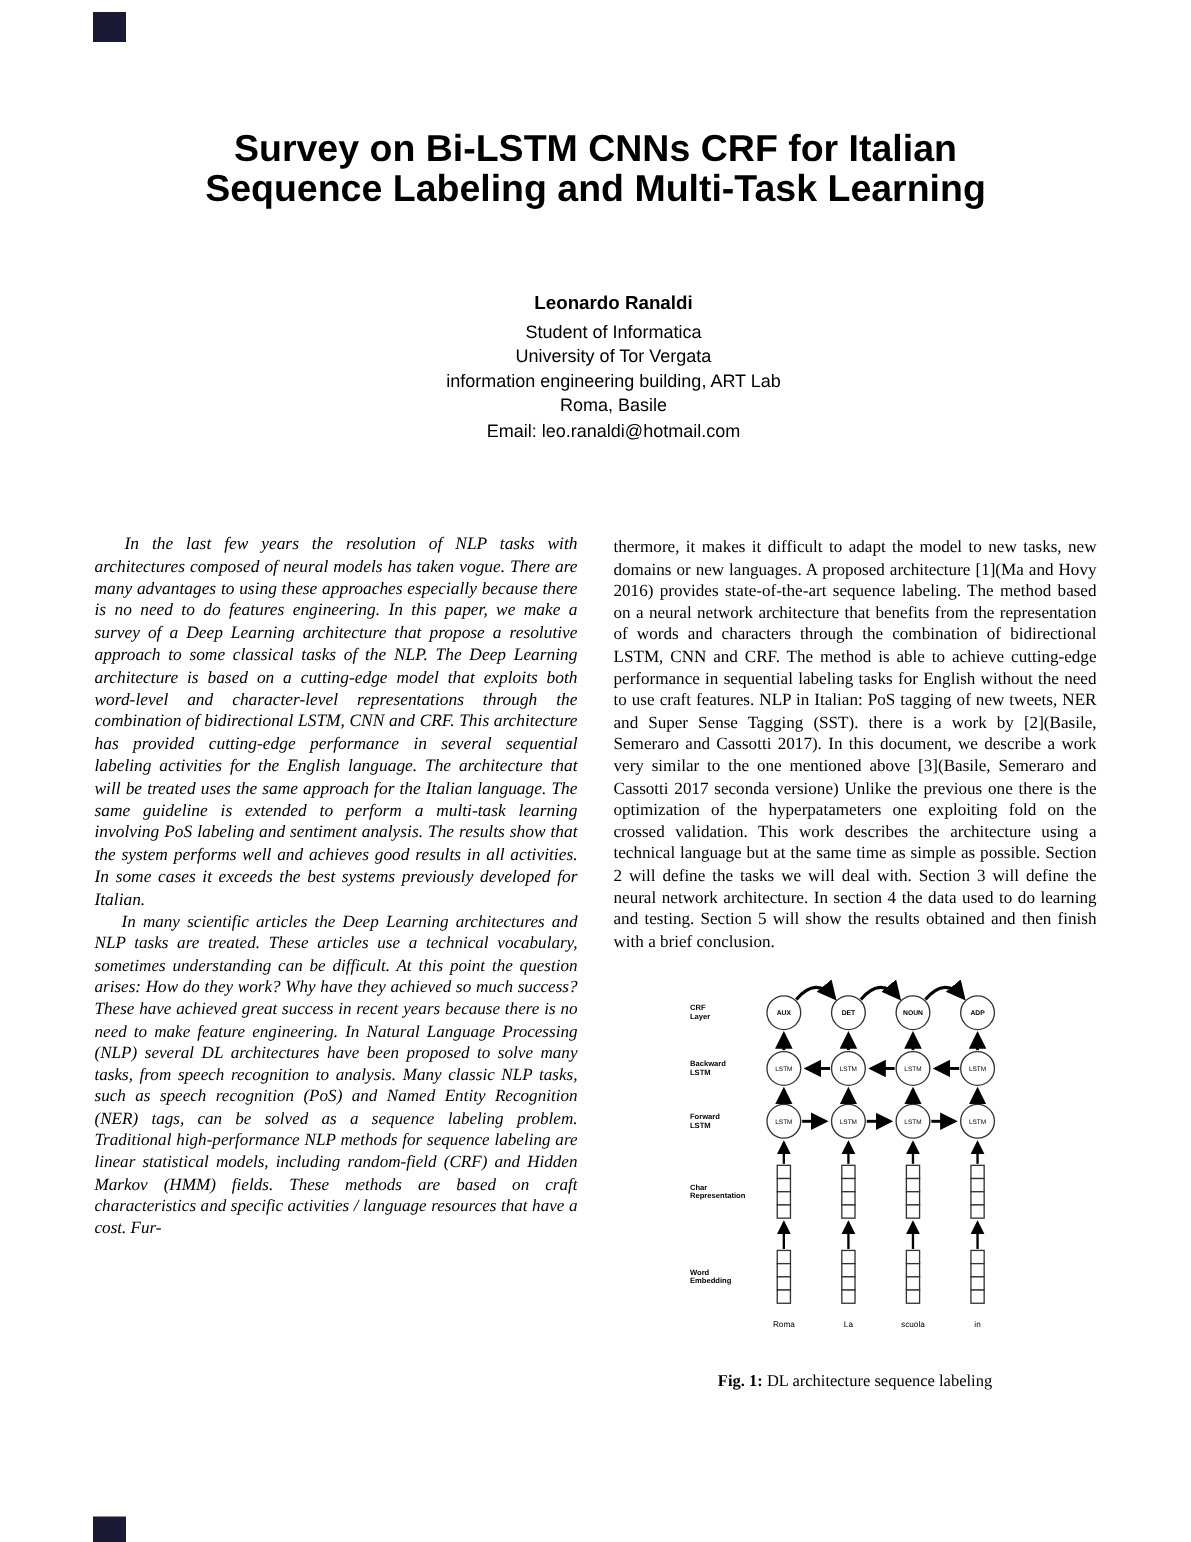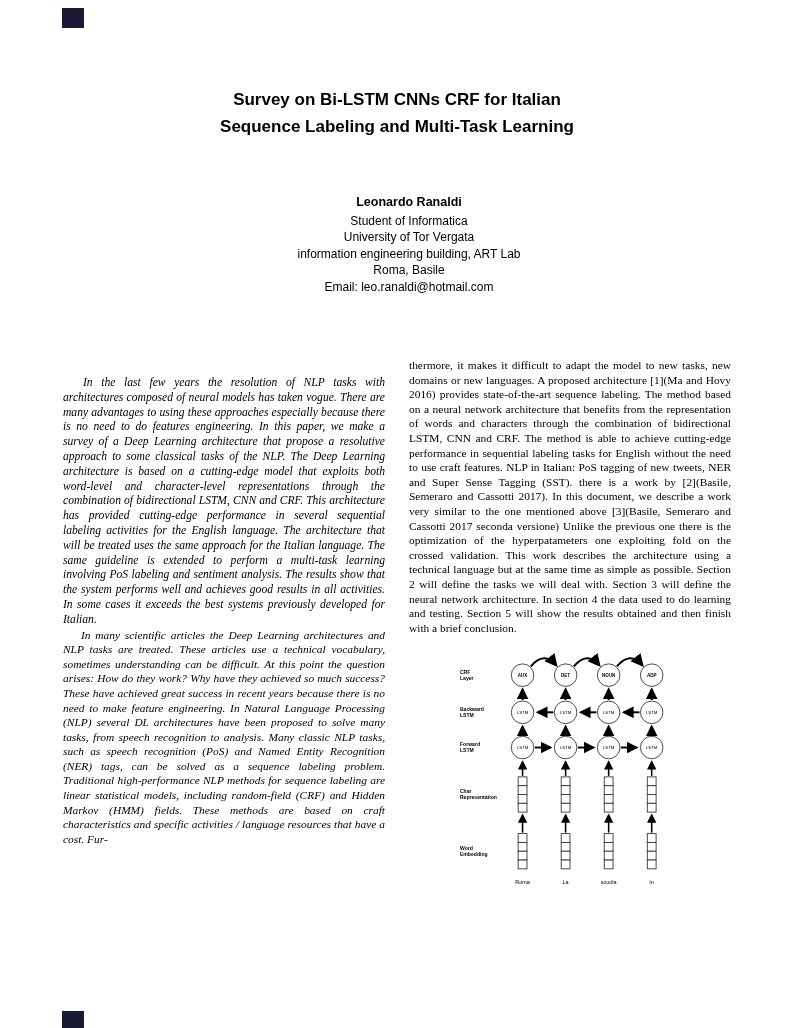--- a/index.html
+++ b/index.html
@@ -14,39 +14,39 @@
   .page { position:absolute; inset:0; background:#ffffff; }
 
   .mark { position:absolute; background:#1a1a36; }
   .mark-top    { left:62px; top:8px;    width:22px; height:20px; }
   .mark-bottom { left:62px; top:1011px; width:22px; height:17px; }
 
   .title {
     position:absolute; top:86px; left:0; width:100%;
     text-align:center;
     font-family:"Liberation Sans", sans-serif;
-    font-size:17px; line-height:27px; font-weight:bold; color:#000;
+    font-size:25px; line-height:27px; font-weight:bold; color:#000;
   }
 
   .author-block {
     position:absolute; top:194px; left:12px; width:100%;
     text-align:center;
     font-family:"Liberation Sans", sans-serif;
     font-size:12px; line-height:16.5px; color:#000;
   }
   .author-name { font-weight:bold; font-size:12.5px; margin-bottom:2px; }
 
   .columns {
     position:absolute; top:352px; left:63px; width:668px;
     display:flex; gap:24px; align-items:flex-start;
   }
   .col { width:322px; }
 
   p.abstract {
-    margin-top:24px;
+    margin-top:4px;
     font-style:italic; text-align:justify;
     font-size:11.6px; line-height:14.8px;
     text-indent:20px; color:#000;
   }
   h2.sec-heading {
     margin-top:24px; margin-bottom:10px;
     font-size:12.2px; font-weight:bold; color:#000;
   }
   h2.sec-heading .sec-num { margin-right:13px; }
   p.body {
@@ -190,17 +190,21 @@
             <text x="2" y="28.5" font-size="5.2" text-anchor="start" font-family="Liberation Sans, sans-serif" font-weight="bold" fill="#000">Layer</text>
             <text x="2" y="60.5" font-size="5.2" text-anchor="start" font-family="Liberation Sans, sans-serif" font-weight="bold" fill="#000">Backward</text>
             <text x="2" y="66.5" font-size="5.2" text-anchor="start" font-family="Liberation Sans, sans-serif" font-weight="bold" fill="#000">LSTM</text>
             <text x="2" y="96.5" font-size="5.2" text-anchor="start" font-family="Liberation Sans, sans-serif" font-weight="bold" fill="#000">Forward</text>
             <text x="2" y="102.5" font-size="5.2" text-anchor="start" font-family="Liberation Sans, sans-serif" font-weight="bold" fill="#000">LSTM</text>
             <text x="2" y="144.5" font-size="5.2" text-anchor="start" font-family="Liberation Sans, sans-serif" font-weight="bold" fill="#000">Char</text>
             <text x="2" y="150.5" font-size="5.2" text-anchor="start" font-family="Liberation Sans, sans-serif" font-weight="bold" fill="#000">Representation</text>
             <text x="2" y="202.5" font-size="5.2" text-anchor="start" font-family="Liberation Sans, sans-serif" font-weight="bold" fill="#000">Word</text>
             <text x="2" y="208.5" font-size="5.2" text-anchor="start" font-family="Liberation Sans, sans-serif" font-weight="bold" fill="#000">Embedding</text>
           </svg>
+        <figcaption>
+          <span class="cap-label">Fig. 1:</span>
+          <span>DL architecture sequence labeling</span>
+        </figcaption>
       </figure>
     </div>
 
   </div>
 </div>
 
 </body></html>

